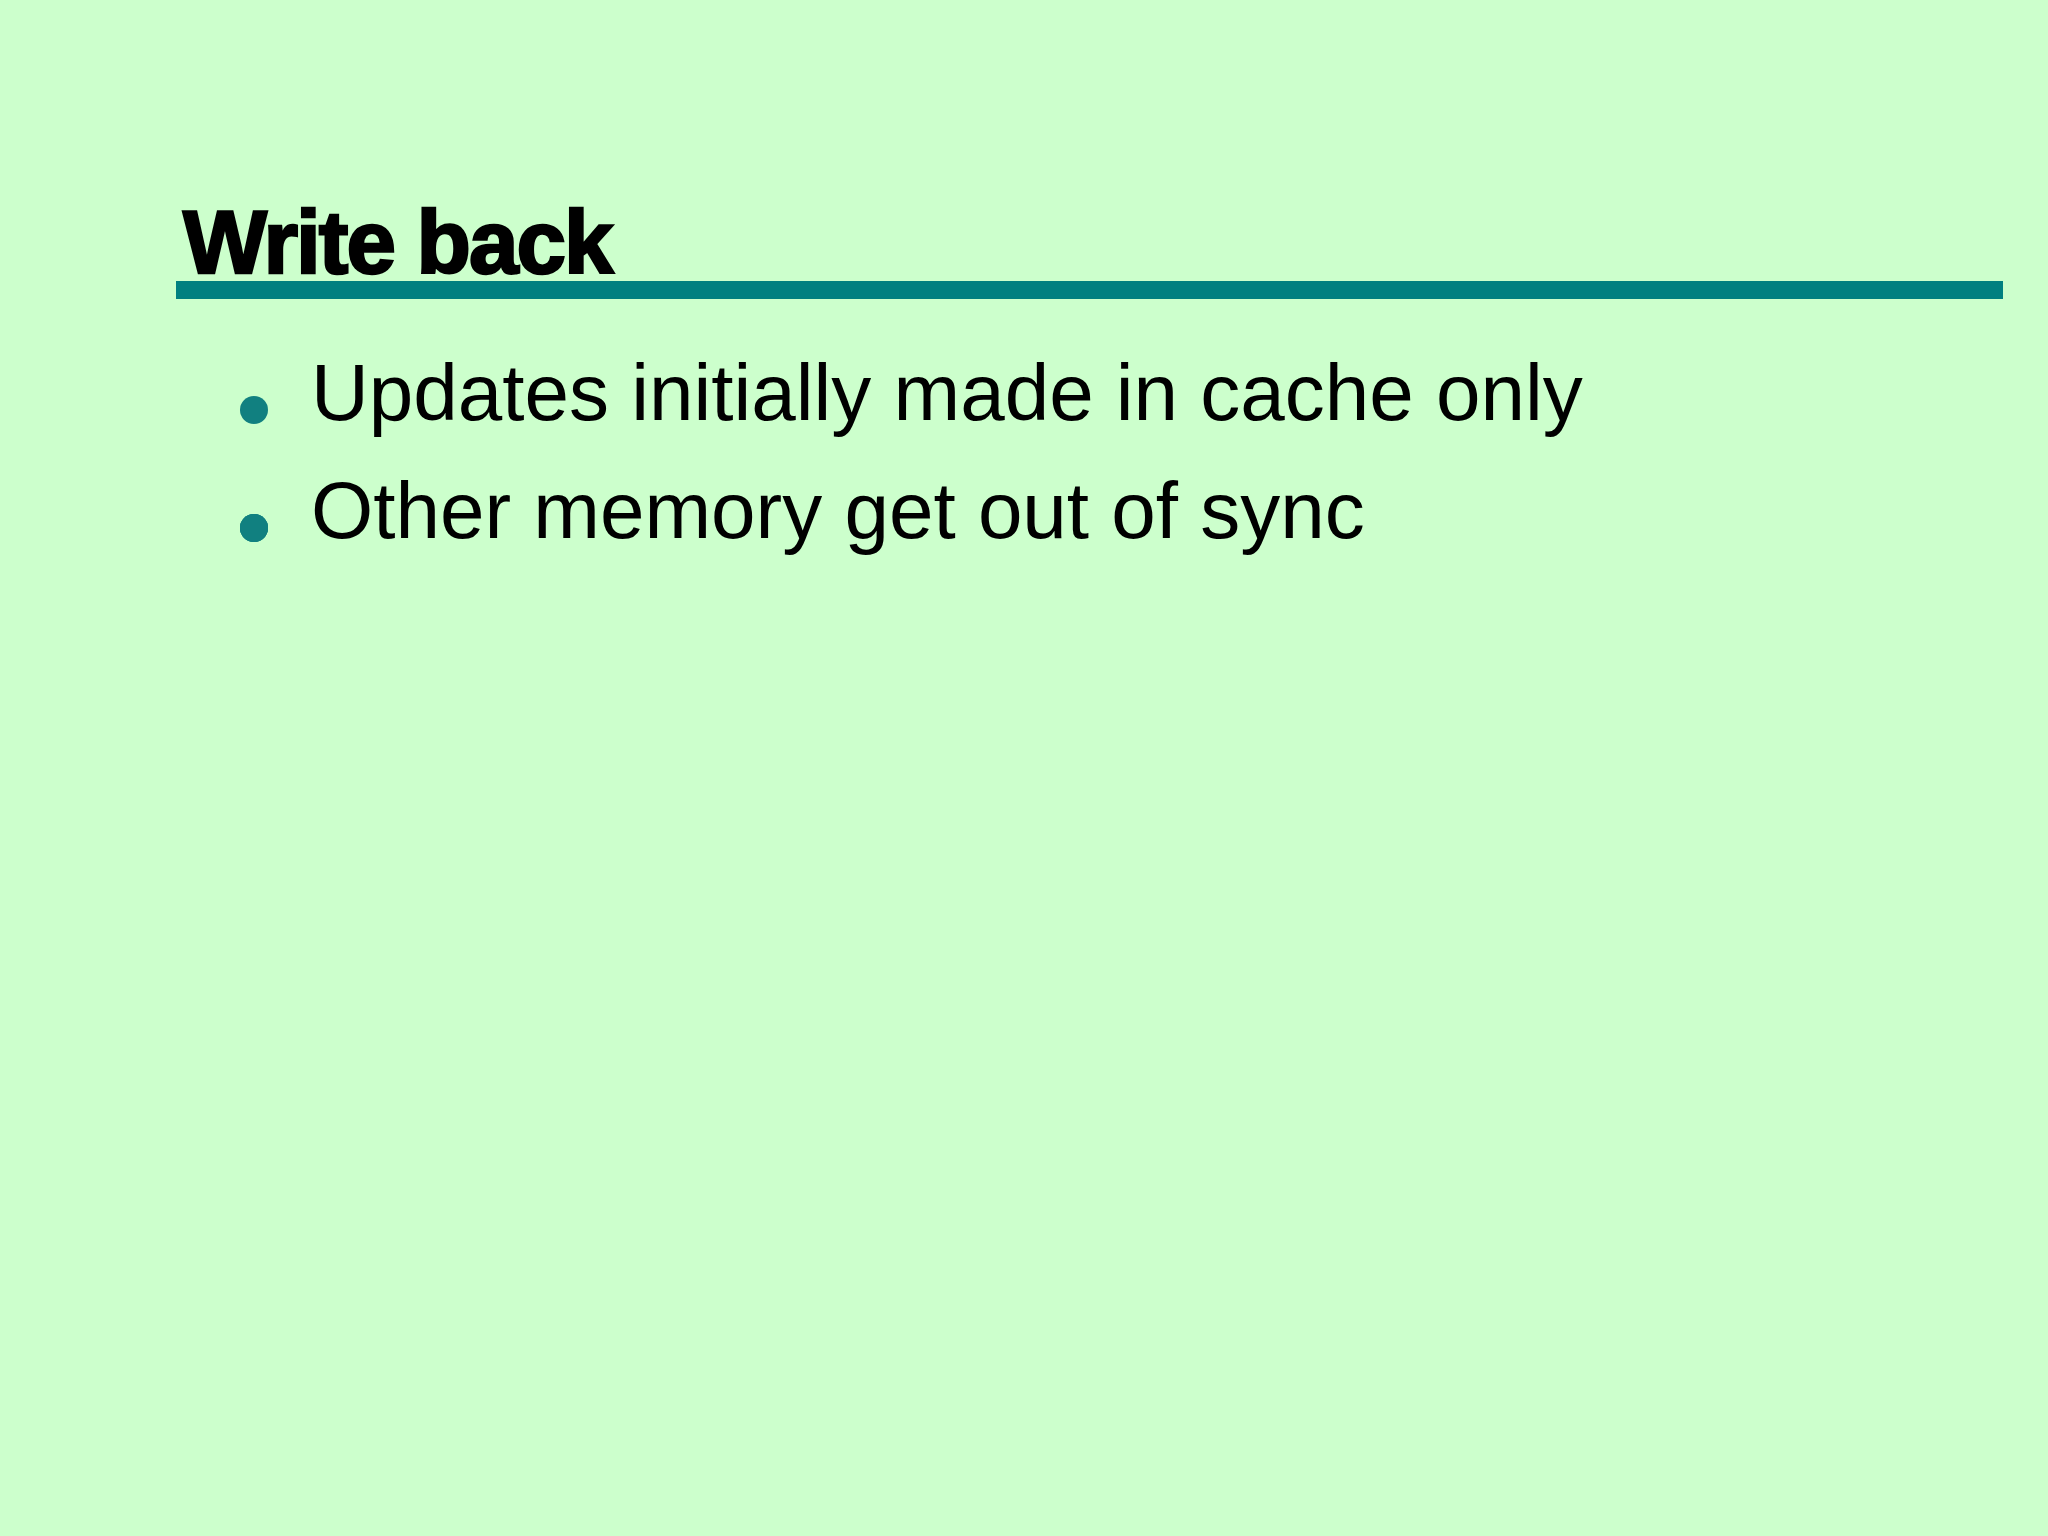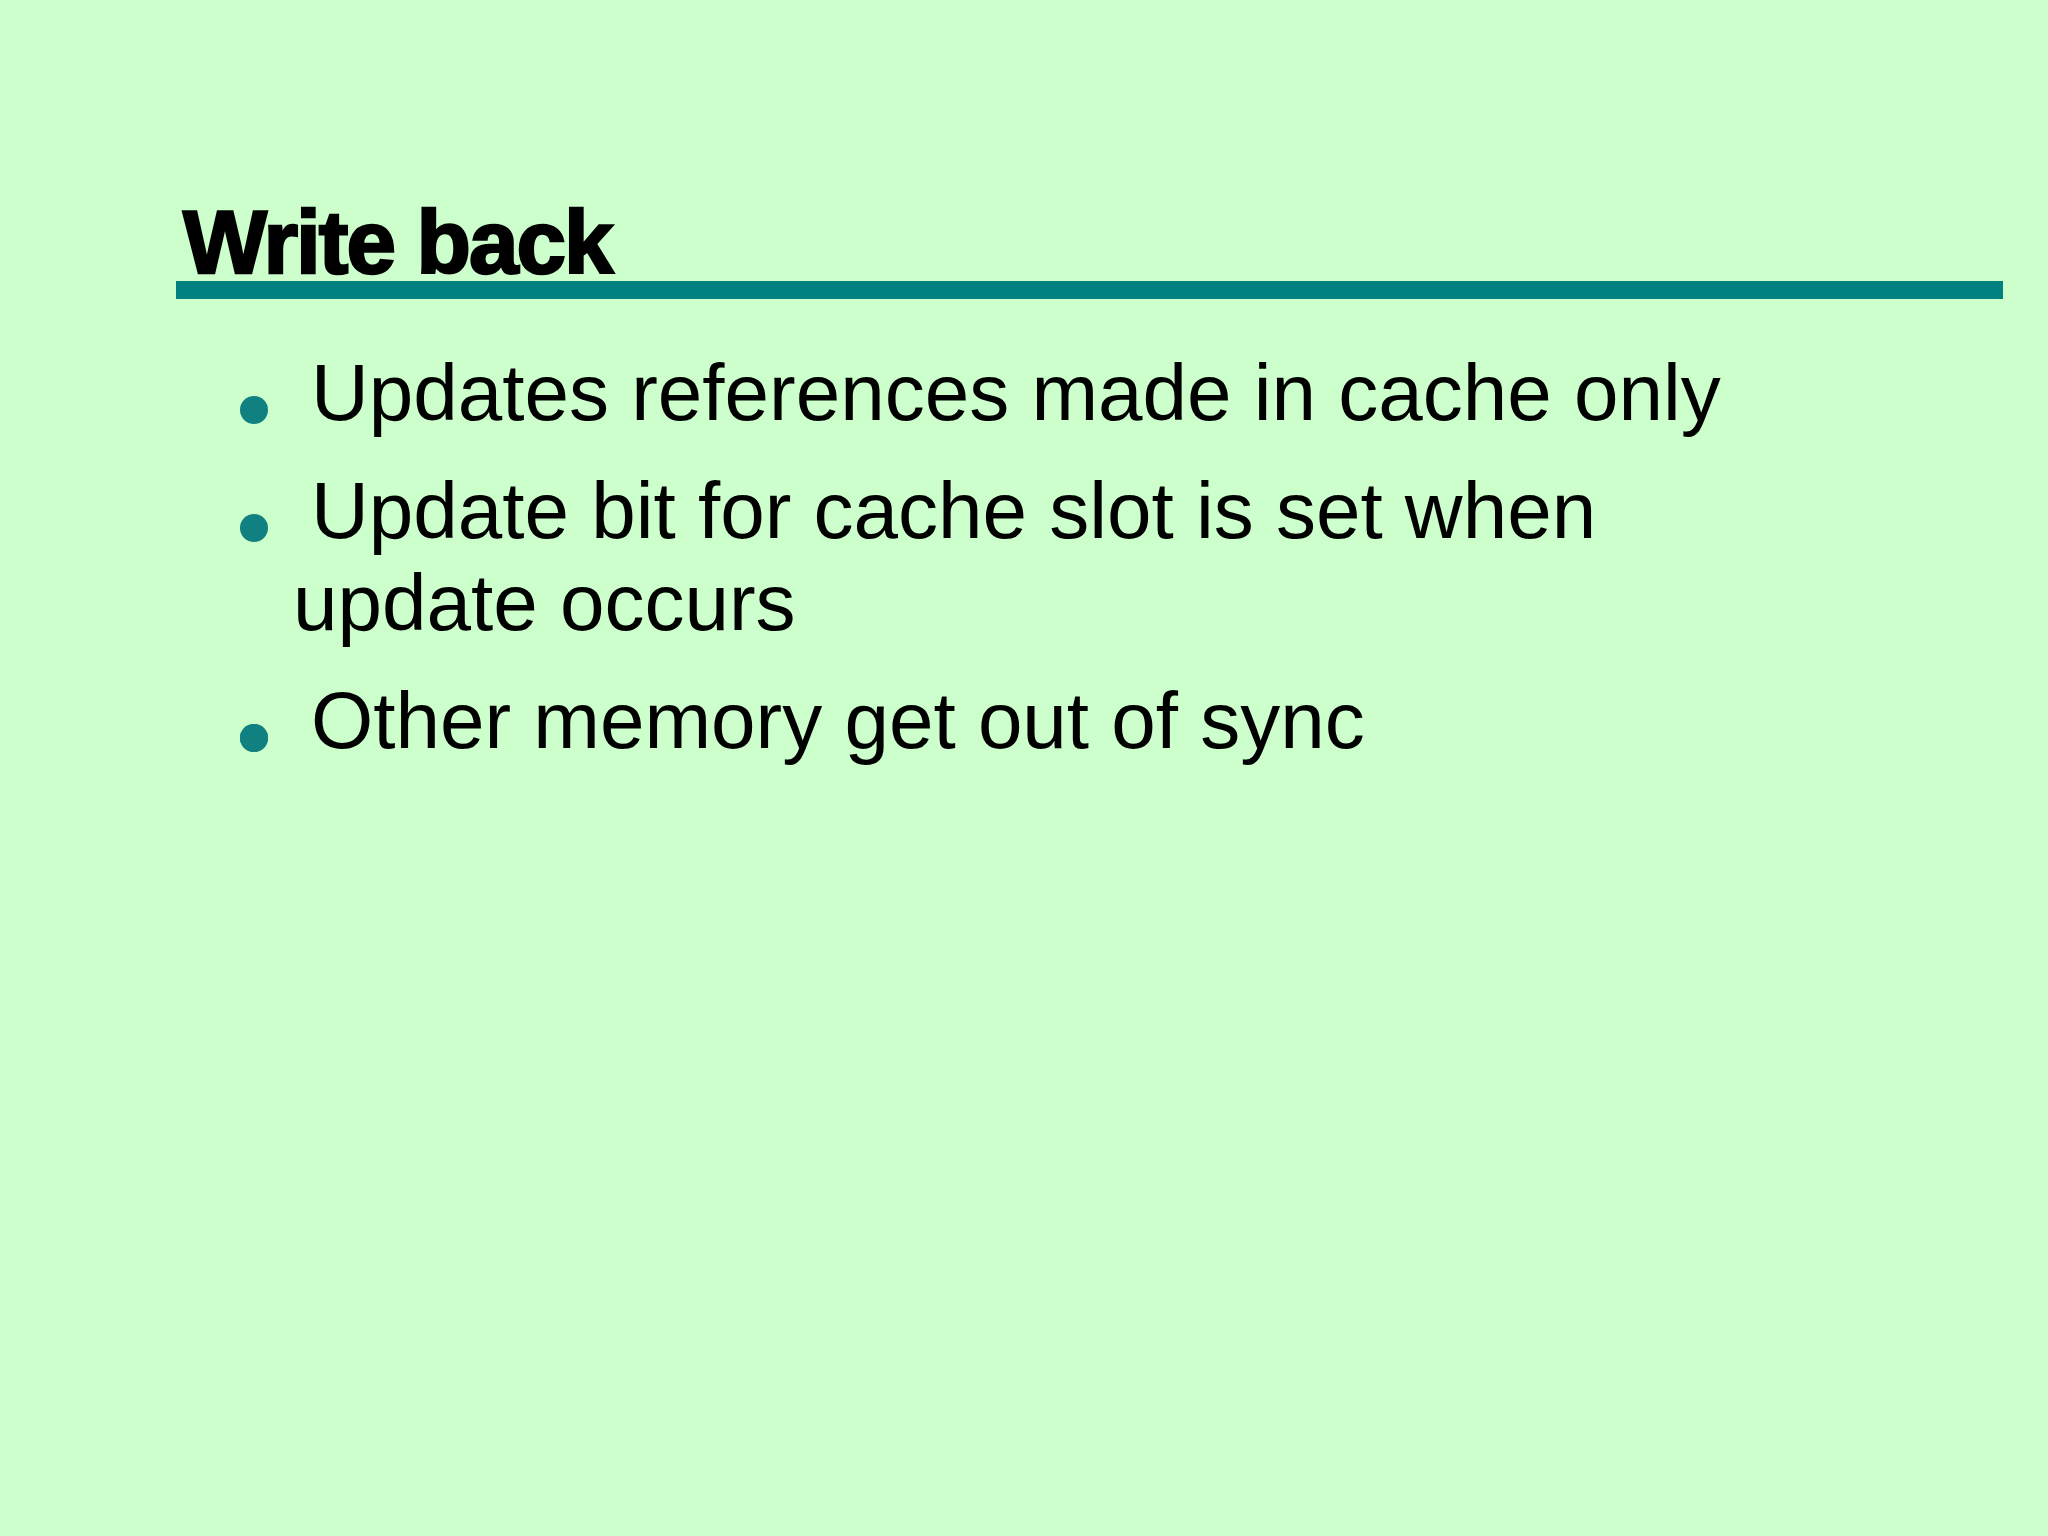--- a/index.html
+++ b/index.html
@@ -75,27 +75,25 @@
 <div class="slide">
 
   <h1 class="slide-title">Write back</h1>
 
   <div class="title-rule"></div>
 
   <ul class="bullet-list">
 
     <li class="bullet-item">
       <span class="bullet-dot"></span>
-      <span class="bullet-text">Updates references made in cache only</span>
+      <span class="bullet-text">Updates initially made in cache only</span>
     </li>
 
     <li class="bullet-item">
       <span class="bullet-dot"></span>
-      <span class="bullet-text">Update bit for cache slot is set when
-update occurs</span>
     </li>
 
     <li class="bullet-item">
       <span class="bullet-dot"></span>
     </li>
 
     <li class="bullet-item">
       <span class="bullet-dot"></span>
       <span class="bullet-text">Other memory get out of sync</span>
     </li>

